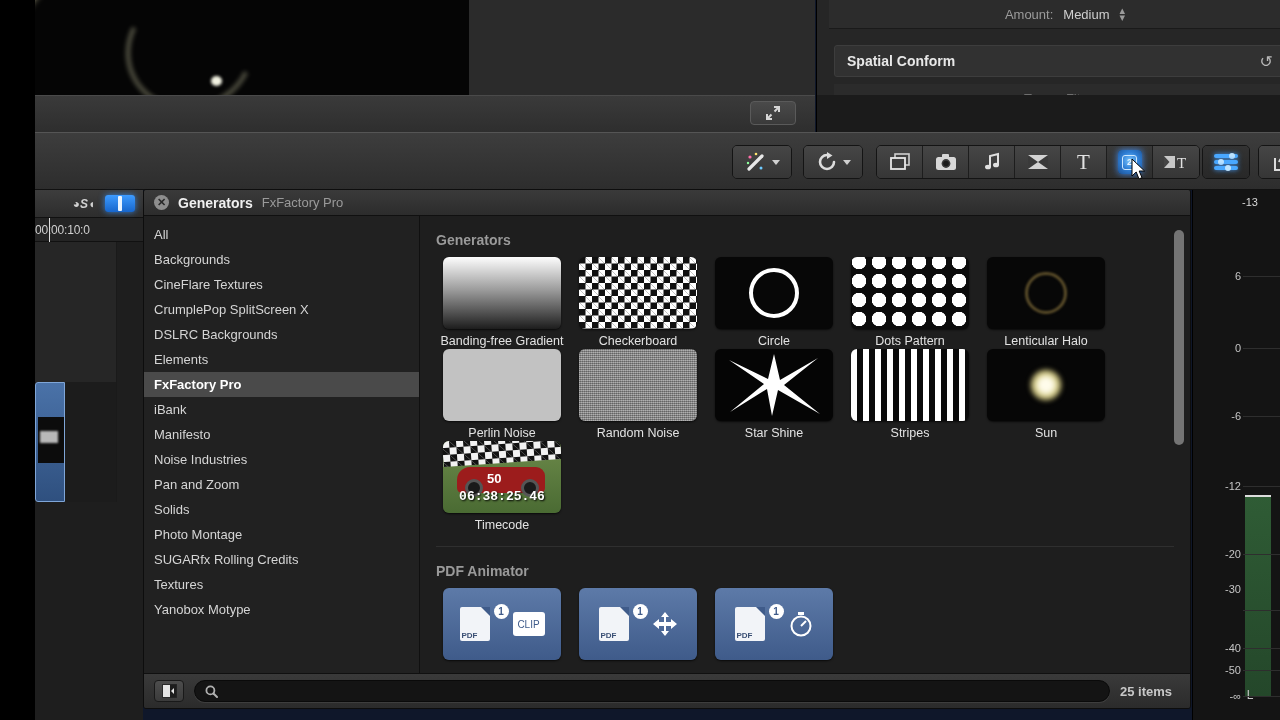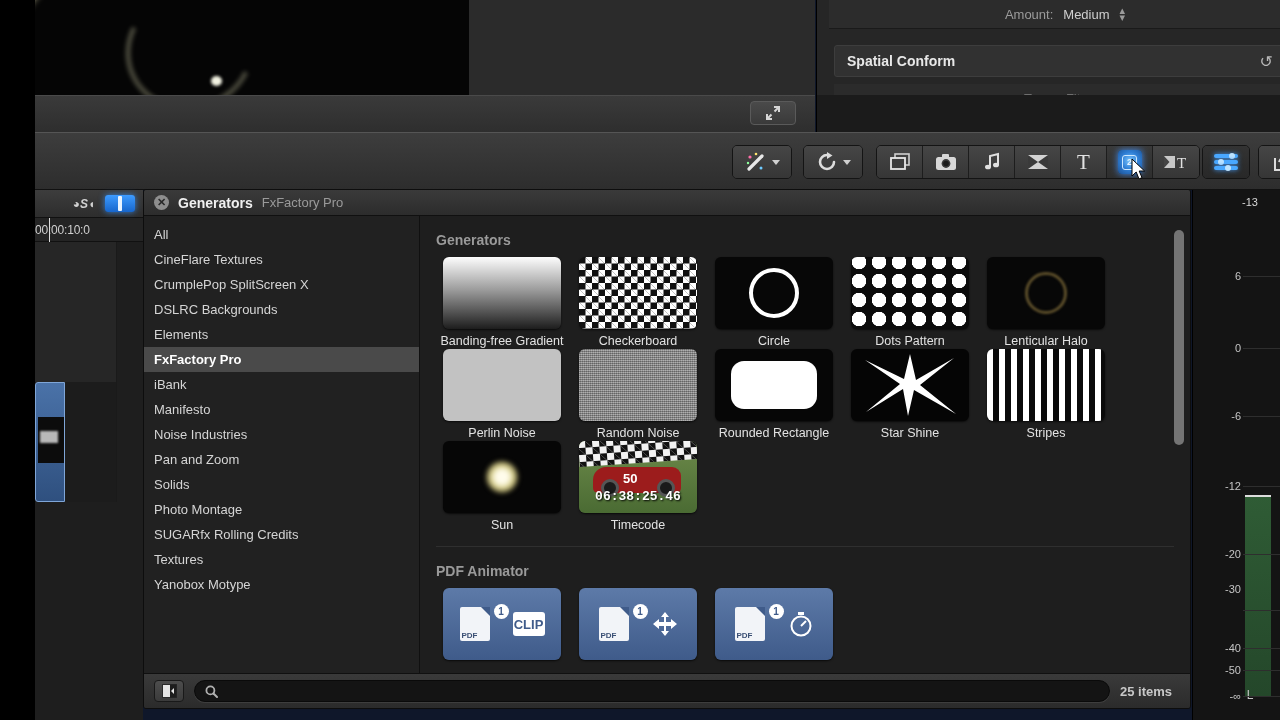--- a/index.html
+++ b/index.html
@@ -136,21 +136,21 @@
   .tc-flag { position: absolute; left: 0; top: 0; width: 118px; height: 26px; background-image: linear-gradient(45deg,#111 25%,transparent 25%,transparent 75%,#111 75%,#111), linear-gradient(45deg,#111 25%,#f2f2f2 25%,#f2f2f2 75%,#111 75%,#111); background-size: 14px 14px; background-position: 0 0, 7px 7px; transform: rotate(-4deg) translateY(-4px); }
   .tc-car { position: absolute; left: 14px; top: 26px; width: 88px; height: 26px; background: #9c1c1c; border-radius: 13px 9px 5px 5px; }
   .tc-wheel { position: absolute; width: 18px; height: 18px; border-radius: 50%; background: #1a1a1a; border: 3px solid #555; top: 38px; }
   .tc-num { position: absolute; left: 44px; top: 30px; color: #fff; font-size: 13px; font-weight: bold; }
   .tc-text { position: absolute; left: 0; bottom: 9px; width: 118px; text-align: center; color: #fff; font-size: 13px; font-weight: bold; font-family: "Liberation Mono", monospace; text-shadow: 1px 1px 2px #000; }
   .t-pdf { background: linear-gradient(#5d7aa8,#3f5b8a); display: flex; align-items: center; justify-content: center; gap: 4px; }
   .pdf-doc { width: 30px; height: 34px; background: #f2f4f8; border-radius: 2px; position: relative; }
   .pdf-doc:after { content: ""; position: absolute; right: 0; top: 0; border-width: 0 9px 9px 0; border-style: solid; border-color: #3f5b8a #3f5b8a transparent transparent; }
   .pdf-doc span { position: absolute; left: 2px; bottom: 1px; font-size: 8px; color: #3a4f74; font-weight: bold; }
   .pdf-badge { width: 15px; height: 15px; border-radius: 50%; background: #fff; color: #3f5b8a; font-size: 10px; font-weight: bold; display: flex; align-items: center; justify-content: center; align-self: flex-start; margin-top: 16px; }
-  .pdf-tag { width: 32px; height: 24px; background: #fff; border-radius: 3px; color: #3f5b8a; font-size: 13px; font-weight: bold; display: flex; align-items: center; justify-content: center; }
+  .pdf-tag { width: 32px; height: 24px; background: #fff; border-radius: 3px; color: #3f5b8a; font-size: 10px; font-weight: normal; display: flex; align-items: center; justify-content: center; }
 
   .scrollbar { position: absolute; right: 6px; top: 8px; width: 10px; height: 441px; }
   .scroll-thumb { position: absolute; top: 6px; width: 10px; height: 215px; background: #747474; border-radius: 5px; }
 
   .br-footer { height: 35px; background: linear-gradient(#3a3a3a,#2b2b2b); border-top: 1px solid #101010; display: flex; align-items: center; padding: 0 10px; gap: 10px; }
   .side-toggle { width: 30px; height: 22px; background: linear-gradient(#4d4d4d,#3b3b3b); border: 1px solid #191919; border-radius: 4px; display: flex; align-items: center; justify-content: center; }
   .search-field { flex: 1; height: 22px; background: #141414; border: 1px solid #0a0a0a; border-radius: 11px; display: flex; align-items: center; padding: 0 10px; gap: 7px; box-shadow: 0 1px 0 rgba(255,255,255,.08); }
   .search-input { flex: 1; background: transparent; border: none; outline: none; color: #ddd; font-size: 12px; font-family: "Liberation Sans", sans-serif; }
   .item-count { color: #c8c8c8; font-size: 13px; font-weight: bold; padding-right: 8px; }
 
@@ -347,20 +347,23 @@
       <span class="br-title">Generators</span>
       <span class="br-subtitle">FxFactory Pro</span>
     </div>
 
     <div class="br-body">
       <div class="sidebar" id="sidebar">
           <div class="side-item">
             <span>All</span>
           </div>
           <div class="side-item">
+            <span>Backgrounds</span>
+          </div>
+          <div class="side-item">
             <span>CineFlare Textures</span>
           </div>
           <div class="side-item">
             <span>CrumplePop SplitScreen X</span>
           </div>
           <div class="side-item">
             <span>DSLRC Backgrounds</span>
           </div>
           <div class="side-item">
             <span>Elements</span>
@@ -424,26 +427,20 @@
                 </div>
                 <div class="cap">Lenticular Halo</div>
               </div>
               <div class="cell">
                 <div class="thumb t-perlin"></div>
                 <div class="cap">Perlin Noise</div>
               </div>
               <div class="cell">
                 <div class="thumb t-random"></div>
                 <div class="cap">Random Noise</div>
-              </div>
-              <div class="cell">
-                <div class="thumb t-rounded">
-                  <i></i>
-                </div>
-                <div class="cap">Rounded Rectangle</div>
               </div>
               <div class="cell">
                 <div class="thumb t-star">
                   <svg width="100" height="66" viewBox="0 0 100 66">
                     <path d="M50 2 L56 28 L94 6 L60 33 L96 62 L54 38 L48 64 L43 37 L6 60 L40 32 L5 8 L44 27 Z" fill="#ffffff"></path>
                   </svg>
                 </div>
                 <div class="cap">Star Shine</div>
               </div>
               <div class="cell">

